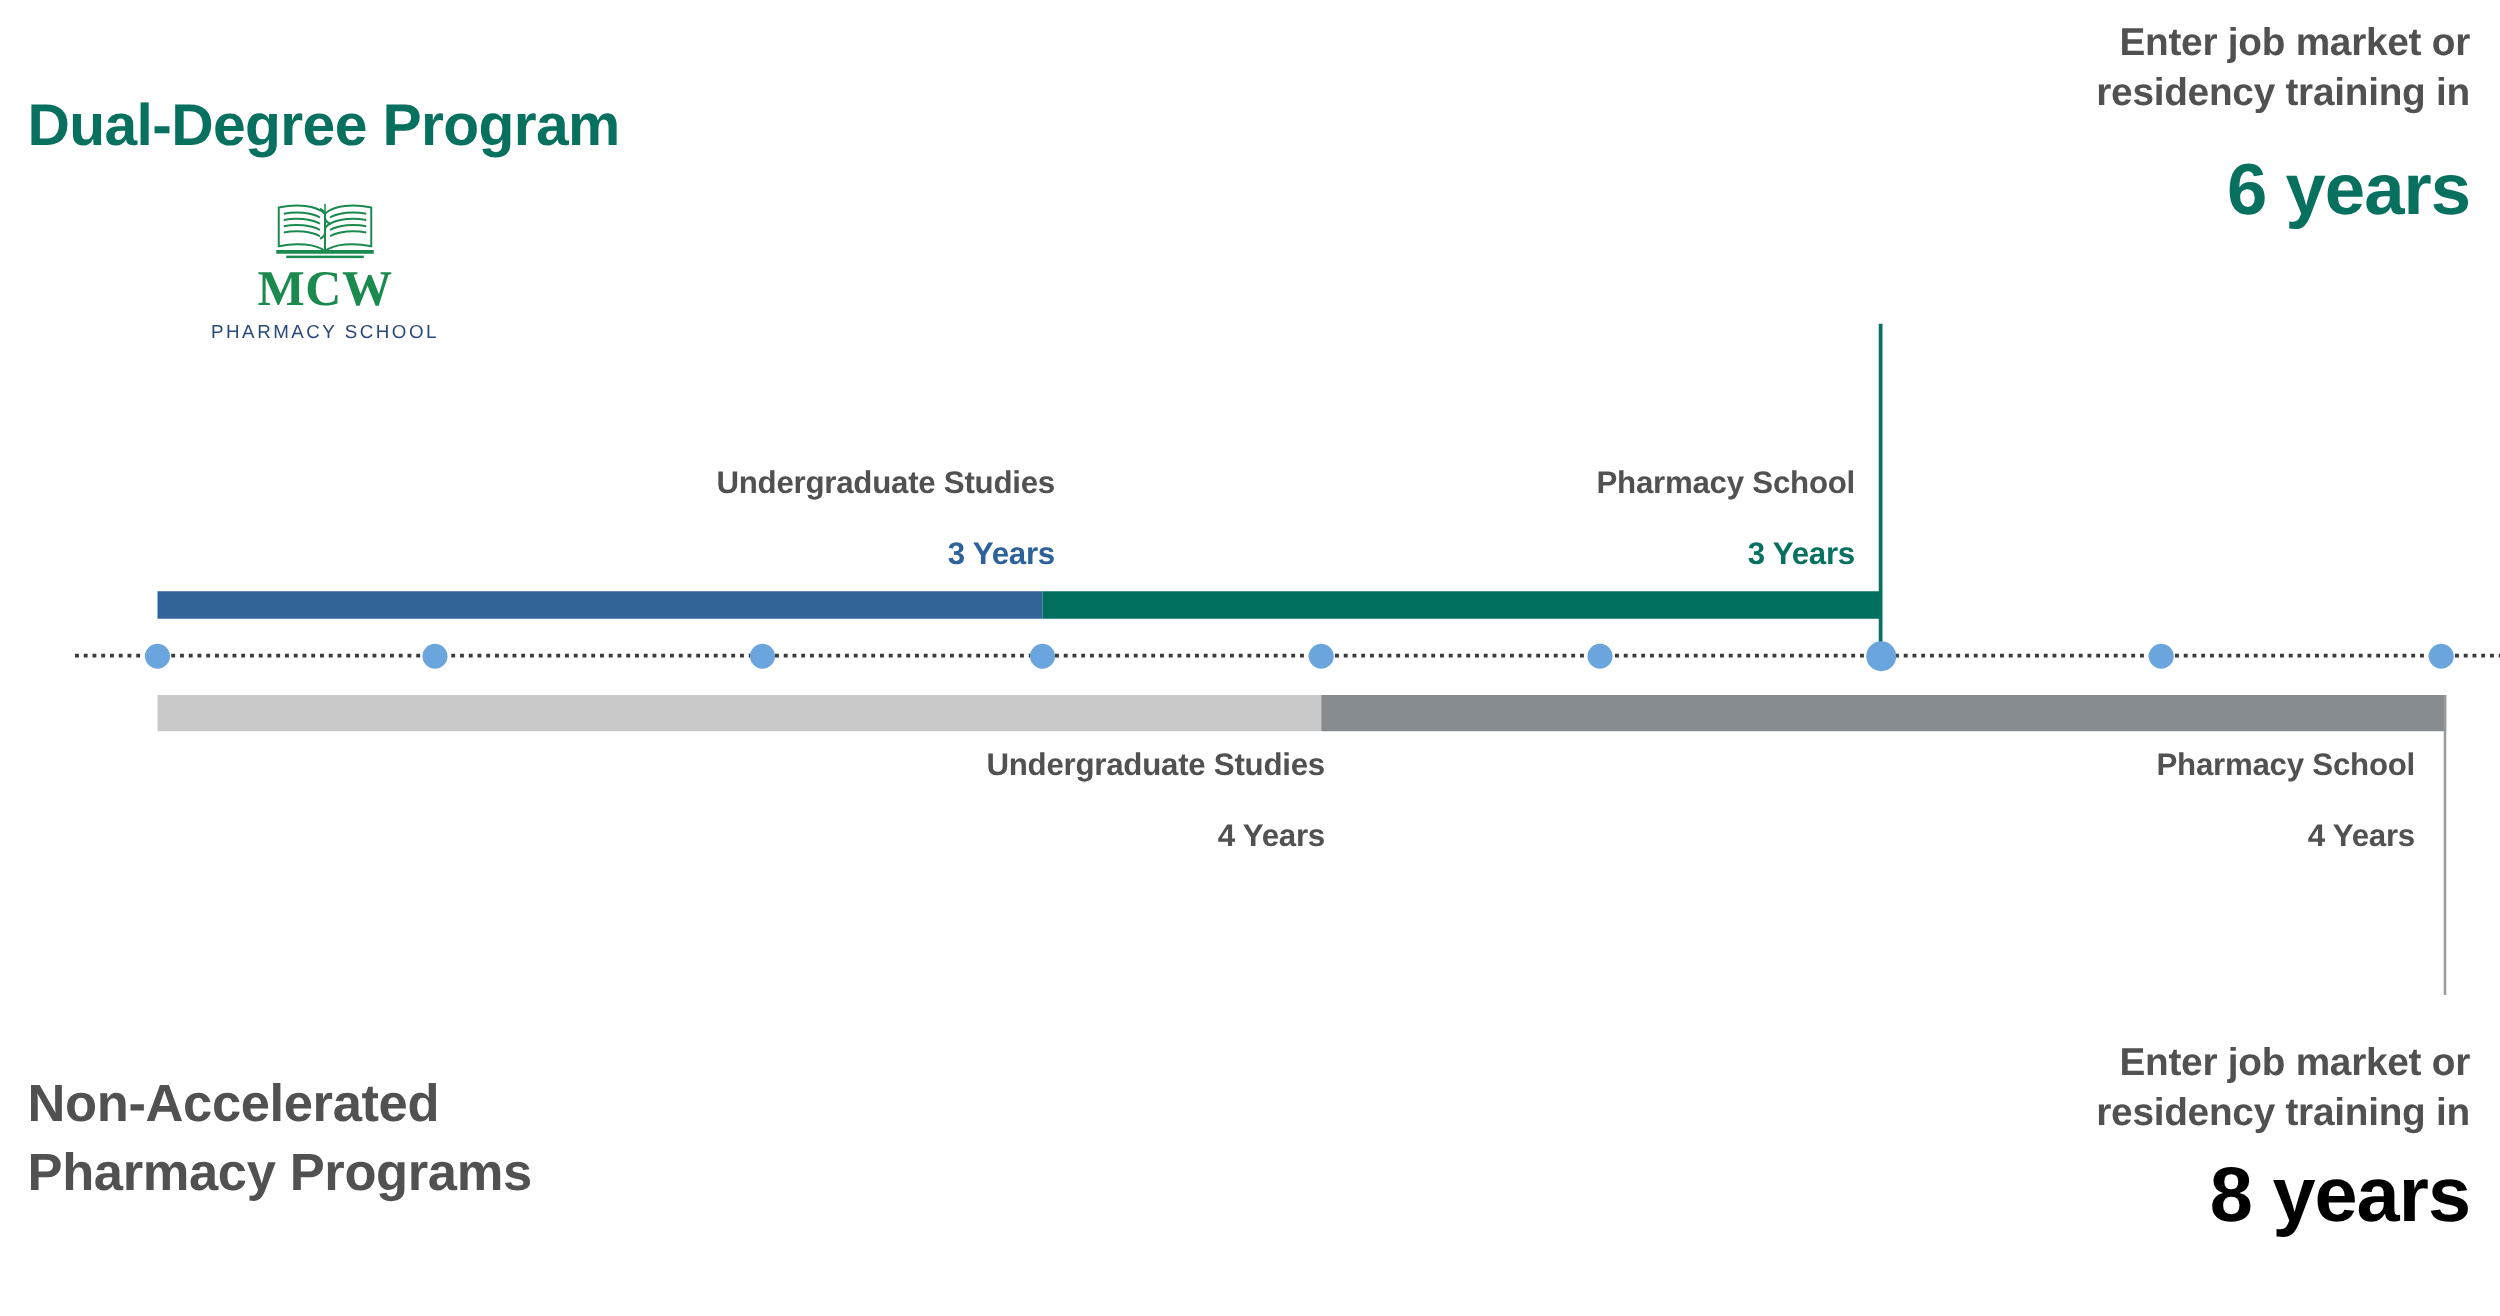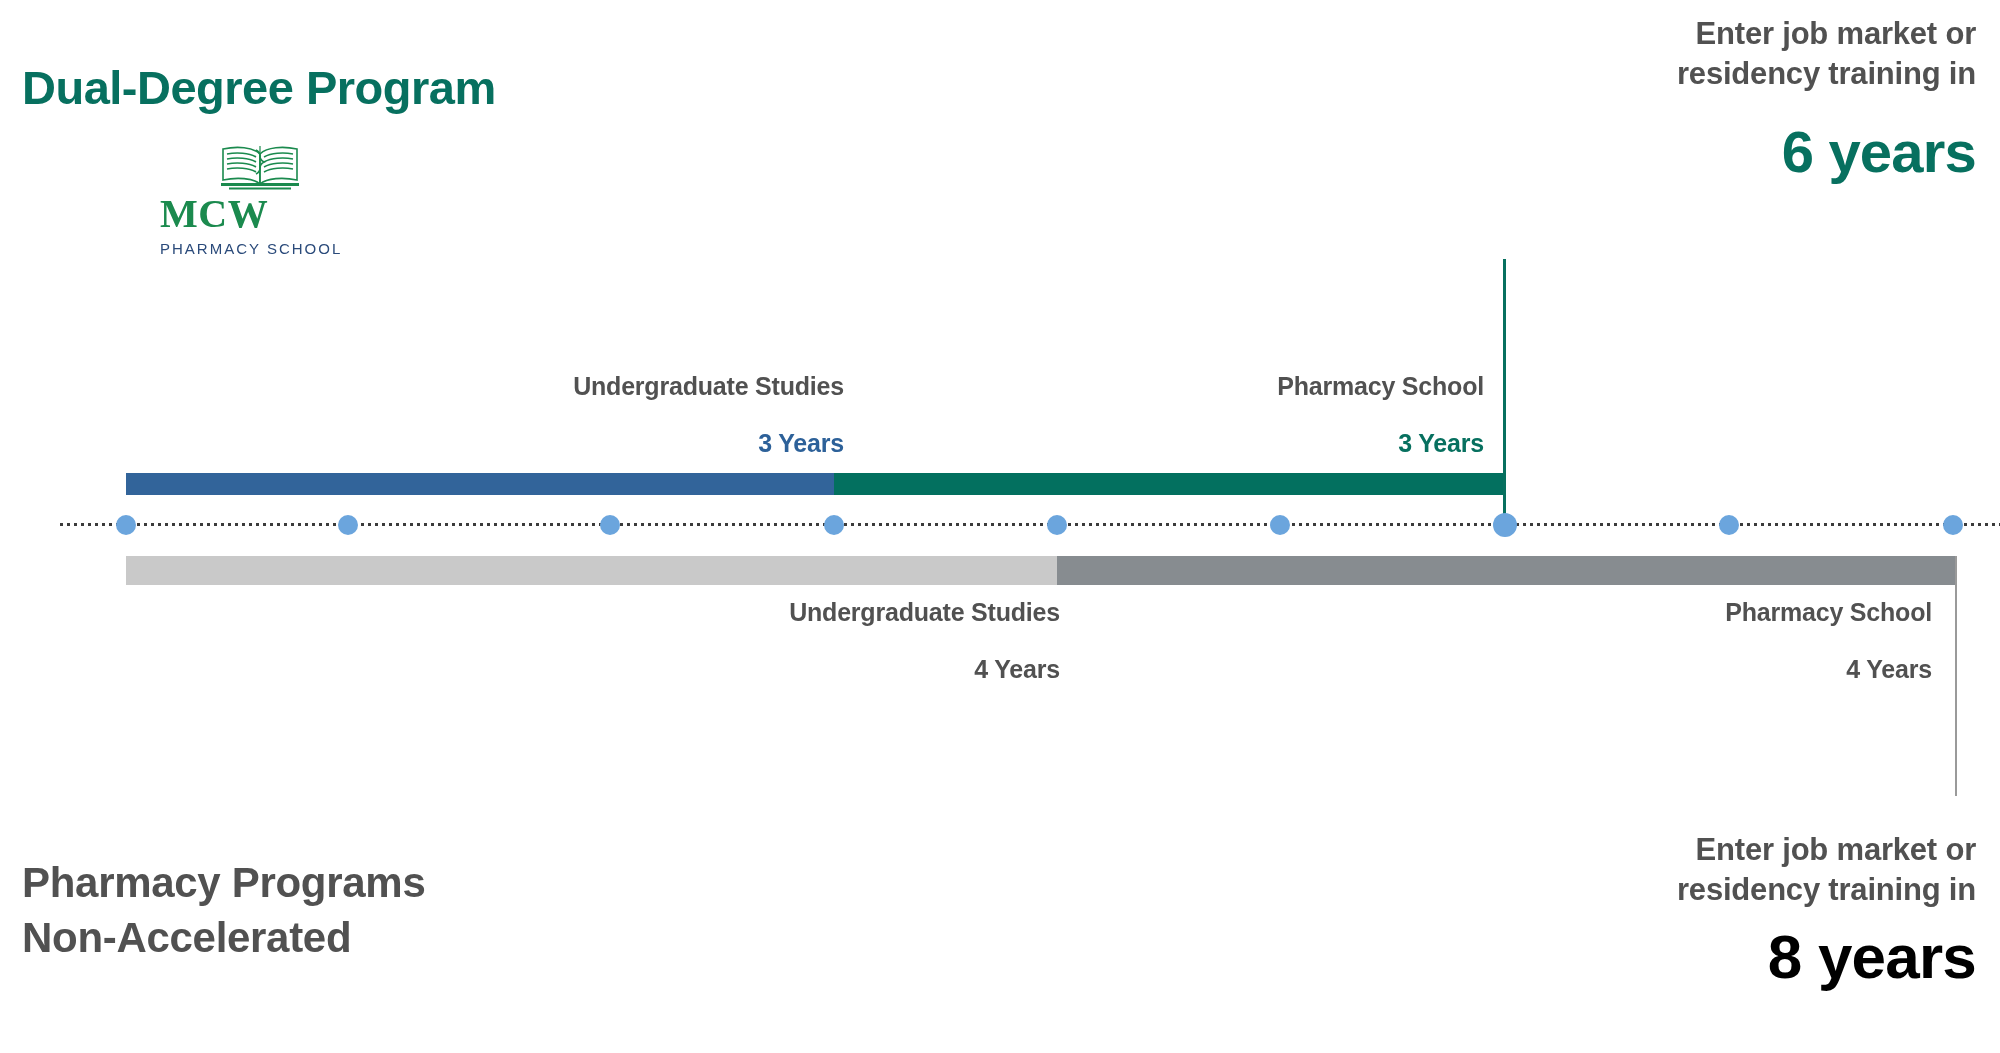--- a/index.html
+++ b/index.html
@@ -11,34 +11,34 @@
     width: 2000px; height: 1053px;
     position: relative;
     overflow: hidden;
     font-family: "Liberation Sans", sans-serif;
     -webkit-font-smoothing: antialiased;
   }
 
   
   .dual-title {
     position: absolute;
-    left: 22px; top: 60px;
+    left: 22px; top: 72px;
     font-size: 47px;
     font-weight: 700;
     letter-spacing: -0.5px;
     color: #07705f;
     white-space: nowrap;
   }
 
   
   .mcw-logo {
     position: absolute;
-    left: 160px; top: 142px;
+    left: 160px; top: 159px;
     width: 200px;
-    text-align: left;
+    text-align: center;
   }
   .mcw-mark { width: 86px; height: 50px; display: block; margin: 0 auto; }
   .mcw-word {
     font-family: "Liberation Serif", serif;
     font-size: 40px;
     font-weight: 700;
     color: #1b8a4e;
     letter-spacing: 0.5px;
     line-height: 1.0;
     margin-top: 2px;
@@ -290,21 +290,21 @@
   <div class="bar-bot-dark"></div>
   <div class="vline-gray"></div>
 
   <div class="lbl-ug-bot">Undergraduate Studies</div>
   <div class="lbl-ug-bot-years">4 Years</div>
   <div class="lbl-ps-bot">Pharmacy School</div>
   <div class="lbl-ps-bot-years">4 Years</div>
 </div>
 
 <div class="nonaccel-title">
+  <div>Non-Accelerated</div>
   <div>Pharmacy Programs</div>
-  <div>Non-Accelerated</div>
 </div>
 
 <div class="callout-bot">
   <div class="callout-line">Enter job market or</div>
   <div class="callout-line">residency training in</div>
   <div class="callout-years">8 years</div>
 </div>
 
 </body></html>

